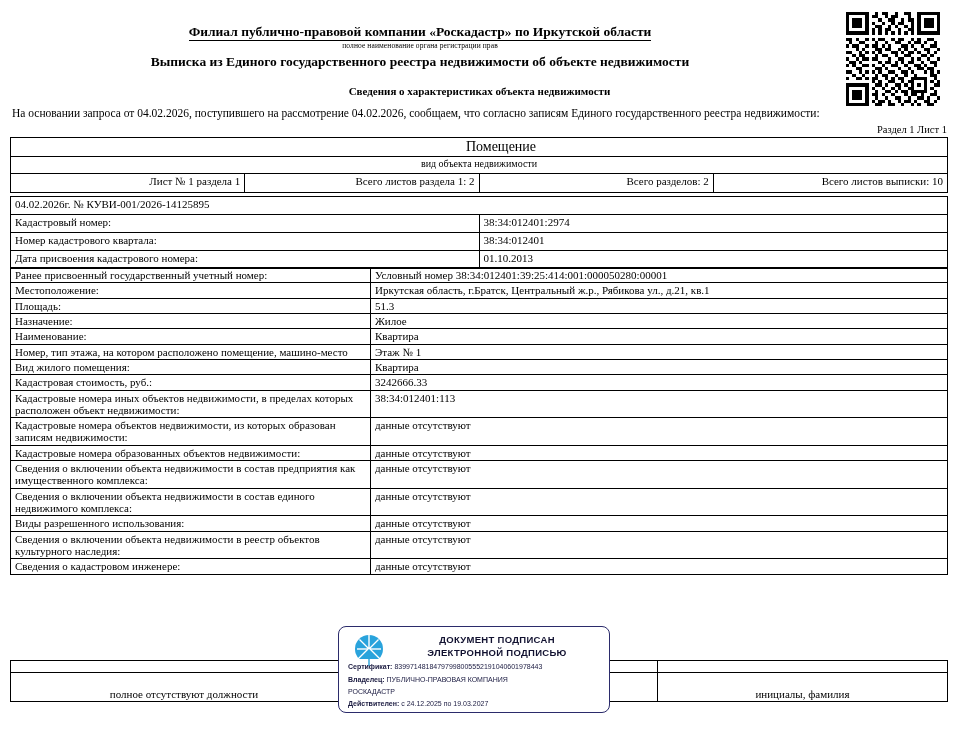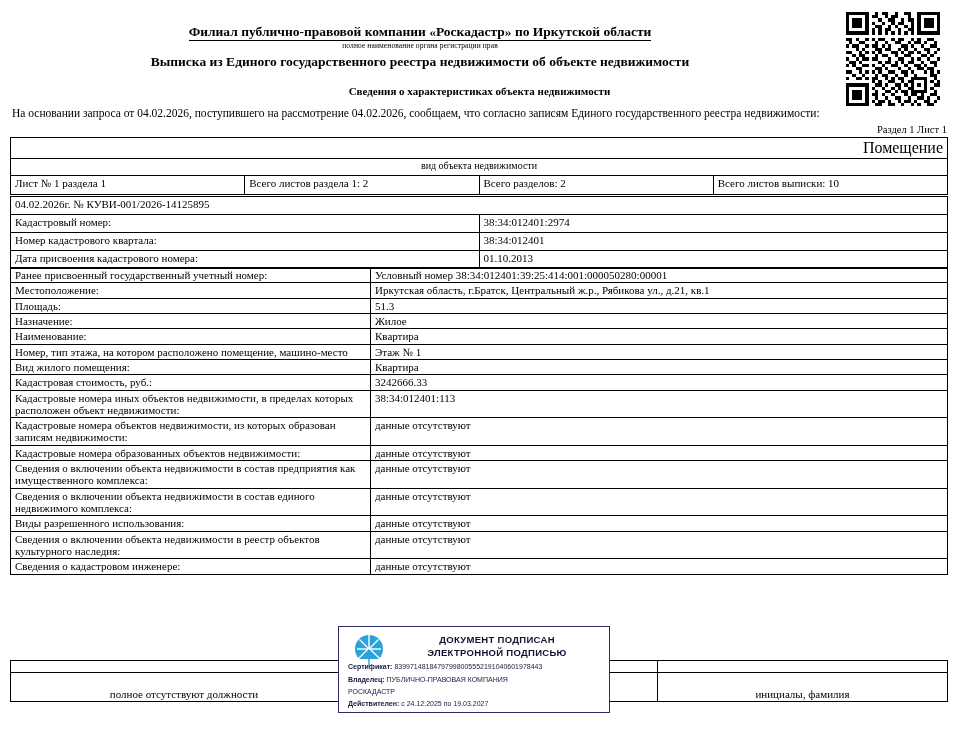--- a/index.html
+++ b/index.html
@@ -98,32 +98,32 @@
     border: 1px solid #000000;
     font-size: 11px;
     padding: 1px 4px;
     vertical-align: top;
     line-height: 1.12;
   }
 
   
   #tbl-object { left: 10px; top: 137px; width: 938px; }
   #tbl-object td.kind-value {
-    text-align: right;
-    font-size: 16px;
+    text-align: center;
+    font-size: 14px;
     height: 15px;
     padding-left: 48px;
   }
   #tbl-object td.kind-caption {
     text-align: center;
     font-size: 10px;
     height: 14px;
   }
   #tbl-object td.sheet-cell {
-    text-align: left;
+    text-align: right;
     font-size: 11px;
     height: 16px;
   }
 
   
   #tbl-numbers { left: 10px; top: 196px; width: 938px; }
   #tbl-numbers td { height: 15px; }
 
   
   #tbl-main { left: 10px; top: 267px; width: 938px; }
@@ -141,21 +141,21 @@
   #tbl-footer tr.thin td { height: 9px; }
 
   
   .stamp {
     position: absolute;
     left: 338px;
     top: 626px;
     width: 272px;
     height: 87px;
     border: 1.6px solid #2b2b6b;
-    border-radius: 0;
+    border-radius: 8px;
     background: #ffffff;
     box-sizing: border-box;
     z-index: 5;
   }
   .stamp-logo {
     position: absolute;
     left: 12px;
     top: 6px;
     width: 36px;
     height: 36px;

